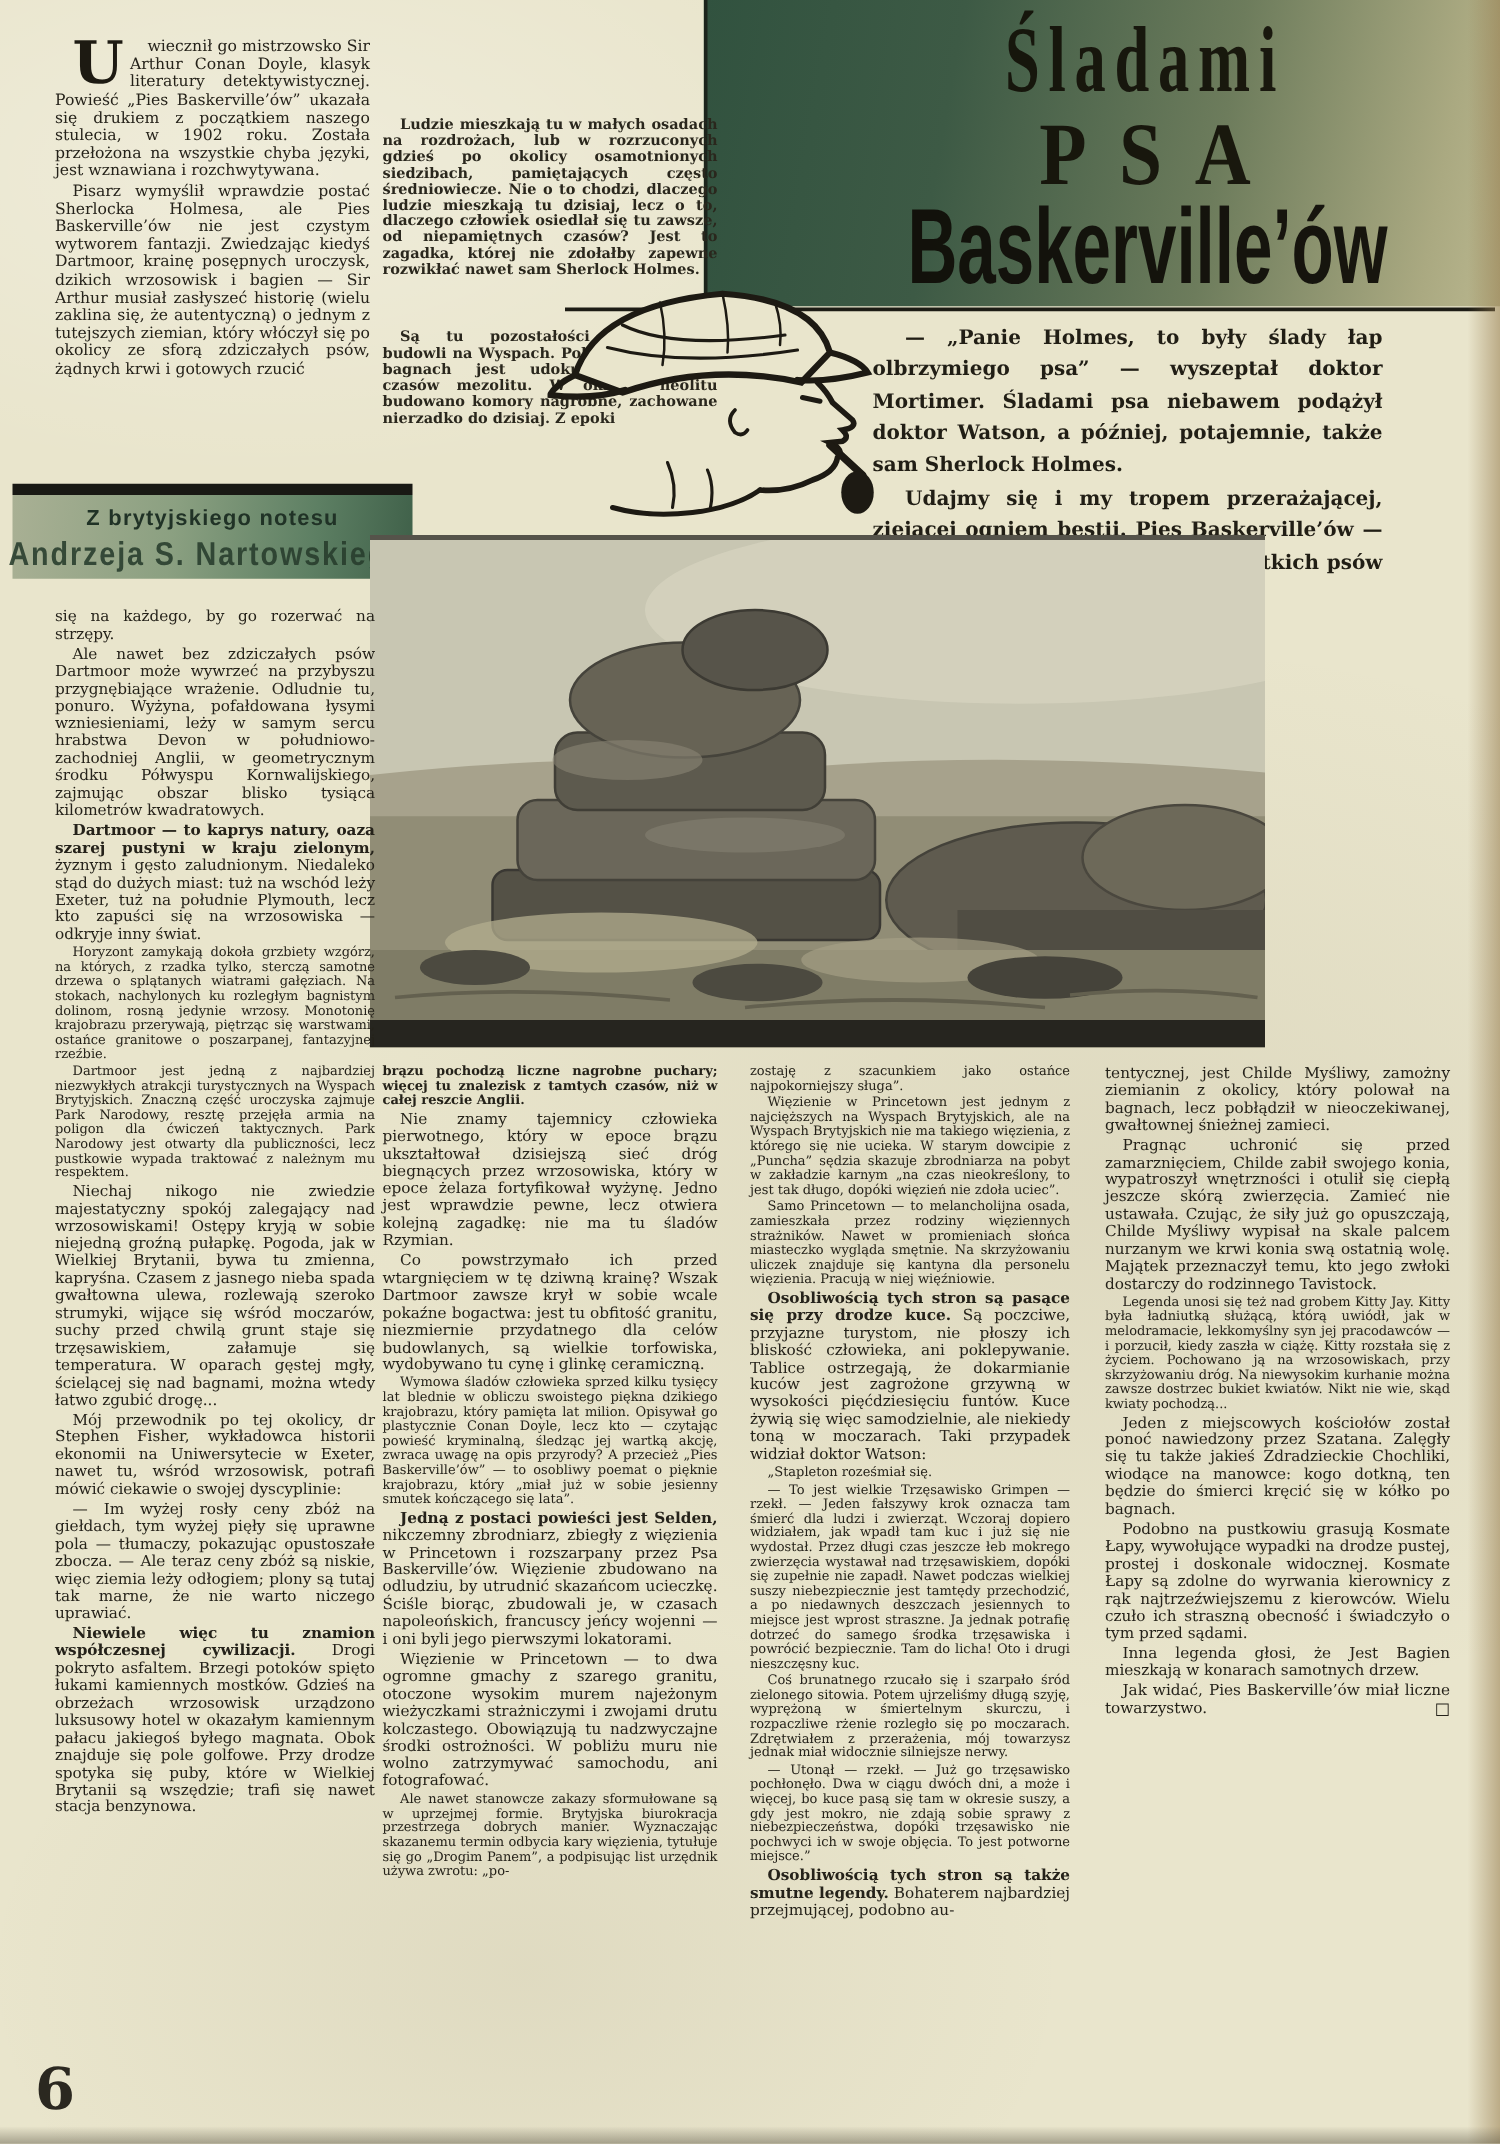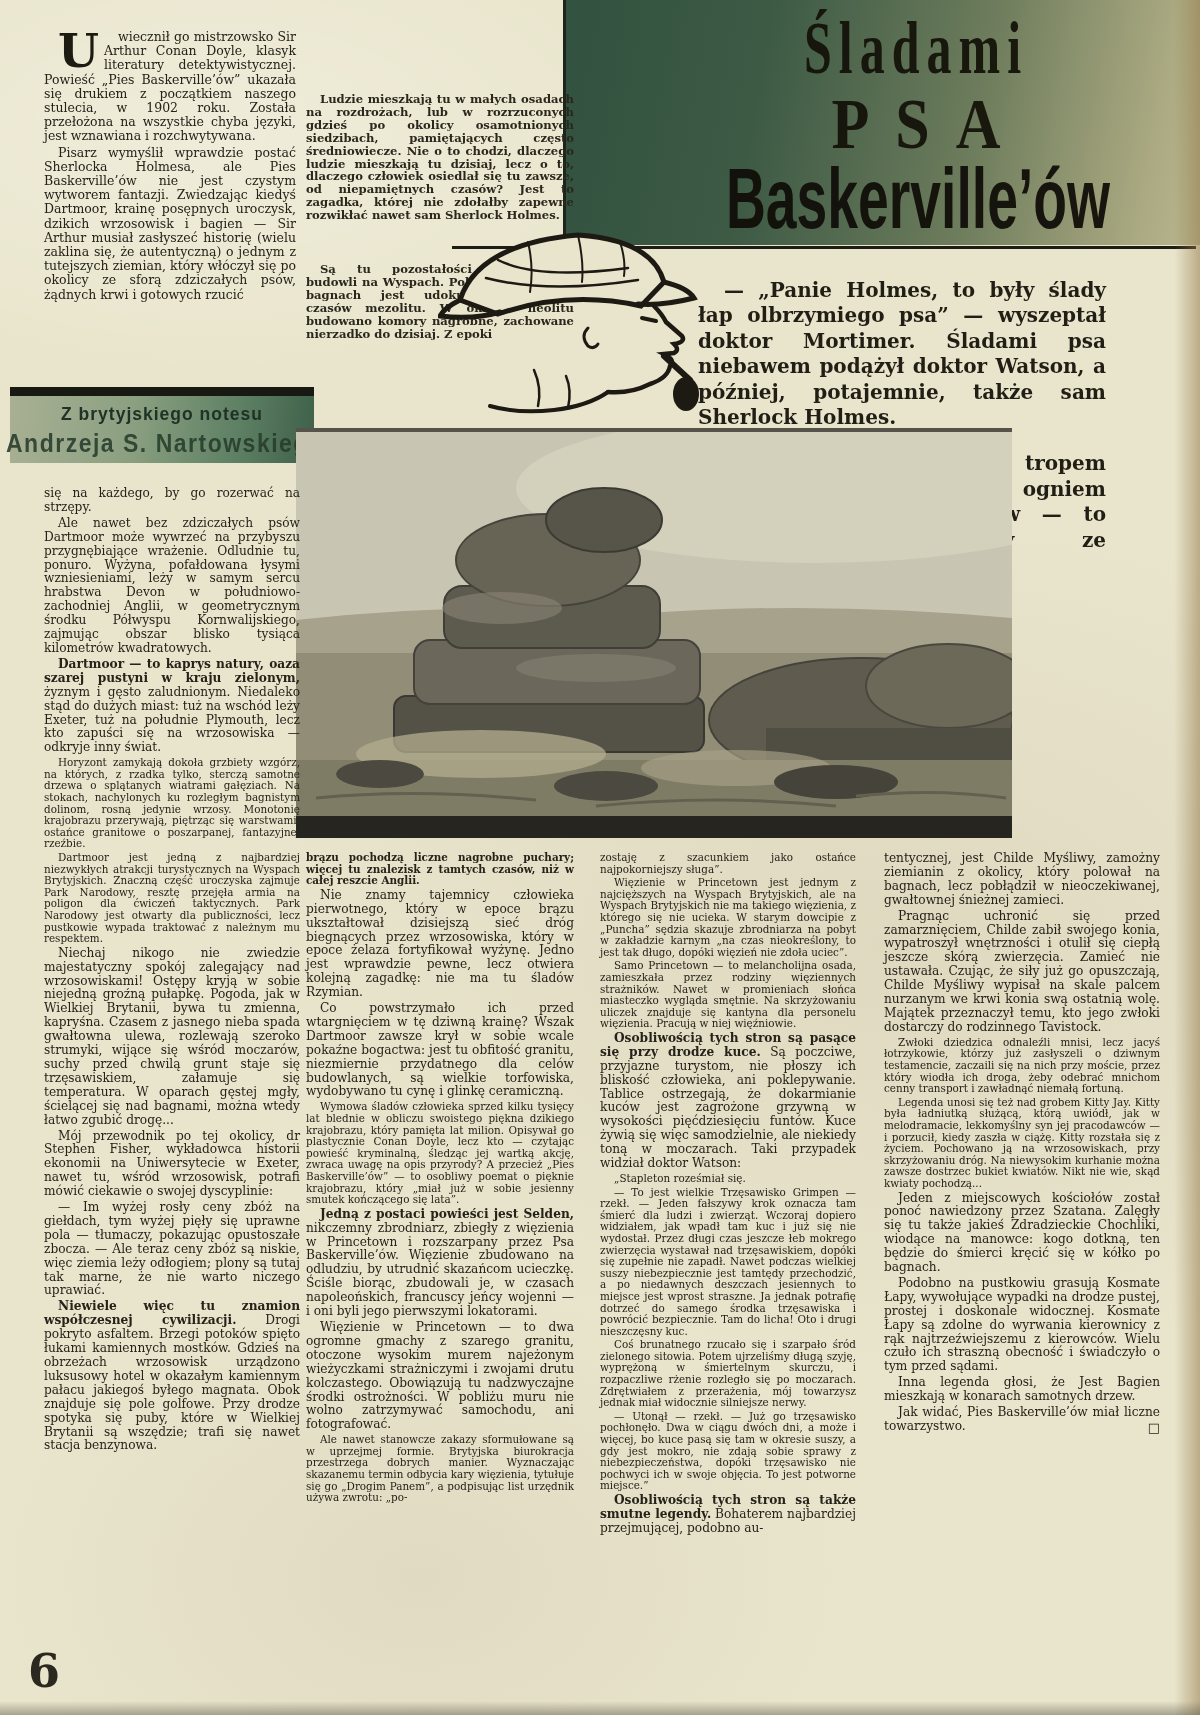--- a/index.html
+++ b/index.html
@@ -36,24 +36,24 @@
   .title-l2{position:absolute;left:0;top:84px;width:100%;text-align:center;
     font-family:"Liberation Serif",serif;font-weight:bold;font-size:62px;letter-spacing:26px;text-indent:26px;
     transform:scaleY(1.15);transform-origin:top center;color:rgba(18,16,8,.93);}
   .title-l3{position:absolute;left:2px;top:148px;width:100%;text-align:center;white-space:nowrap;
     font-family:"Liberation Sans",sans-serif;font-weight:bold;font-size:57px;
     transform:scale(.97,1.5);transform-origin:top center;color:rgba(16,14,8,.95);}
   .title-rule{position:absolute;left:452px;top:246px;width:744px;height:3px;background:#1d1c15;}
 
   
   .lead{left:698px;top:257px;width:408px;}
-  .lead .para{font-size:20px;line-height:25.4px;font-weight:bold;text-indent:26px;color:#211e15;margin-top:21px;}
-
-  
-  .kicker{position:absolute;left:10px;top:387px;width:304px;height:76px;}
+  .lead .para{font-size:16px;line-height:25.4px;font-weight:bold;text-indent:26px;color:#211e15;}
+
+  
+  .kicker{position:absolute;left:10px;top:387px;width:304px;height:76px;padding-left:16px;}
   .kicker-bar{position:absolute;left:0;top:0;width:100%;height:9px;background:#191914;}
   .kicker-body{position:absolute;left:0;top:9px;width:100%;height:67px;
     background:linear-gradient(97deg,#a9b094 0%,#8ba081 40%,#5d7f63 75%,#3f6049 100%);}
   .kicker-l1{position:absolute;left:0;top:8px;width:100%;text-align:center;
     font-family:"Liberation Sans",sans-serif;font-weight:bold;font-size:17.5px;letter-spacing:1px;color:#203226;}
   .kicker-l2{position:absolute;left:-4px;top:32px;width:100%;text-align:center;white-space:nowrap;
     font-family:"Liberation Sans",sans-serif;font-weight:bold;font-size:23px;letter-spacing:1.5px;
     color:#273c2c;opacity:.88;transform:scaleY(1.15);transform-origin:top left;}
 
   
@@ -193,21 +193,20 @@
       <p class="para"><b>Osobliwością tych stron są pasące się przy drodze kuce.</b> Są poczciwe, przyjazne turystom, nie płoszy ich bliskość człowieka, ani poklepywanie. Tablice ostrzegają, że dokarmianie kuców jest zagrożone grzywną w wysokości pięćdziesięciu funtów. Kuce żywią się więc samodzielnie, ale niekiedy toną w moczarach. Taki przypadek widział doktor Watson:</p>
       <p class="para sm">„Stapleton roześmiał się.</p>
       <p class="para sm">— To jest wielkie Trzęsawisko Grimpen — rzekł. — Jeden fałszywy krok oznacza tam śmierć dla ludzi i zwierząt. Wczoraj dopiero widziałem, jak wpadł tam kuc i już się nie wydostał. Przez długi czas jeszcze łeb mokrego zwierzęcia wystawał nad trzęsawiskiem, dopóki się zupełnie nie zapadł. Nawet podczas wielkiej suszy niebezpiecznie jest tamtędy przechodzić, a po niedawnych deszczach jesiennych to miejsce jest wprost straszne. Ja jednak potrafię dotrzeć do samego środka trzęsawiska i powrócić bezpiecznie. Tam do licha! Oto i drugi nieszczęsny kuc.</p>
       <p class="para sm">Coś brunatnego rzucało się i szarpało śród zielonego sitowia. Potem ujrzeliśmy długą szyję, wyprężoną w śmiertelnym skurczu, i rozpaczliwe rżenie rozległo się po moczarach. Zdrętwiałem z przerażenia, mój towarzysz jednak miał widocznie silniejsze nerwy.</p>
       <p class="para sm">— Utonął — rzekł. — Już go trzęsawisko pochłonęło. Dwa w ciągu dwóch dni, a może i więcej, bo kuce pasą się tam w okresie suszy, a gdy jest mokro, nie zdają sobie sprawy z niebezpieczeństwa, dopóki trzęsawisko nie pochwyci ich w swoje objęcia. To jest potworne miejsce.”</p>
       <p class="para"><b>Osobliwością tych stron są także smutne legendy.</b> Bohaterem najbardziej przejmującej, podobno au-</p>
     </div>
   <div class="col col-4 cont">
       <p class="para">tentycznej, jest Childe Myśliwy, zamożny ziemianin z okolicy, który polował na bagnach, lecz pobłądził w nieoczekiwanej, gwałtownej śnieżnej zamieci.</p>
       <p class="para">Pragnąc uchronić się przed zamarznięciem, Childe zabił swojego konia, wypatroszył wnętrzności i otulił się ciepłą jeszcze skórą zwierzęcia. Zamieć nie ustawała. Czując, że siły już go opuszczają, Childe Myśliwy wypisał na skale palcem nurzanym we krwi konia swą ostatnią wolę. Majątek przeznaczył temu, kto jego zwłoki dostarczy do rodzinnego Tavistock.</p>
-      <p class="para sm">Zwłoki dziedzica odnaleźli mnisi, lecz jacyś łotrzykowie, którzy już zasłyszeli o dziwnym testamencie, zaczaili się na nich przy moście, przez który wiodła ich droga, żeby odebrać mnichom cenny transport i zawładnąć niemałą fortuną.</p>
       <p class="para sm">Legenda unosi się też nad grobem Kitty Jay. Kitty była ładniutką służącą, którą uwiódł, jak w melodramacie, lekkomyślny syn jej pracodawców — i porzucił, kiedy zaszła w ciążę. Kitty rozstała się z życiem. Pochowano ją na wrzosowiskach, przy skrzyżowaniu dróg. Na niewysokim kurhanie można zawsze dostrzec bukiet kwiatów. Nikt nie wie, skąd kwiaty pochodzą...</p>
       <p class="para">Jeden z miejscowych kościołów został ponoć nawiedzony przez Szatana. Zalęgły się tu także jakieś Zdradzieckie Chochliki, wiodące na manowce: kogo dotkną, ten będzie do śmierci kręcić się w kółko po bagnach.</p>
       <p class="para">Podobno na pustkowiu grasują Kosmate Łapy, wywołujące wypadki na drodze pustej, prostej i doskonale widocznej. Kosmate Łapy są zdolne do wyrwania kierownicy z rąk najtrzeźwiejszemu z kierowców. Wielu czuło ich straszną obecność i świadczyło o tym przed sądami.</p>
       <p class="para">Inna legenda głosi, że Jest Bagien mieszkają w konarach samotnych drzew.</p>
       <p class="para">Jak widać, Pies Baskerville’ów miał liczne towarzystwo.<span class="endmark">□</span></p>
     </div>
 
   <div class="page-number">6</div>
 
   <div class="scan-edge"></div>

